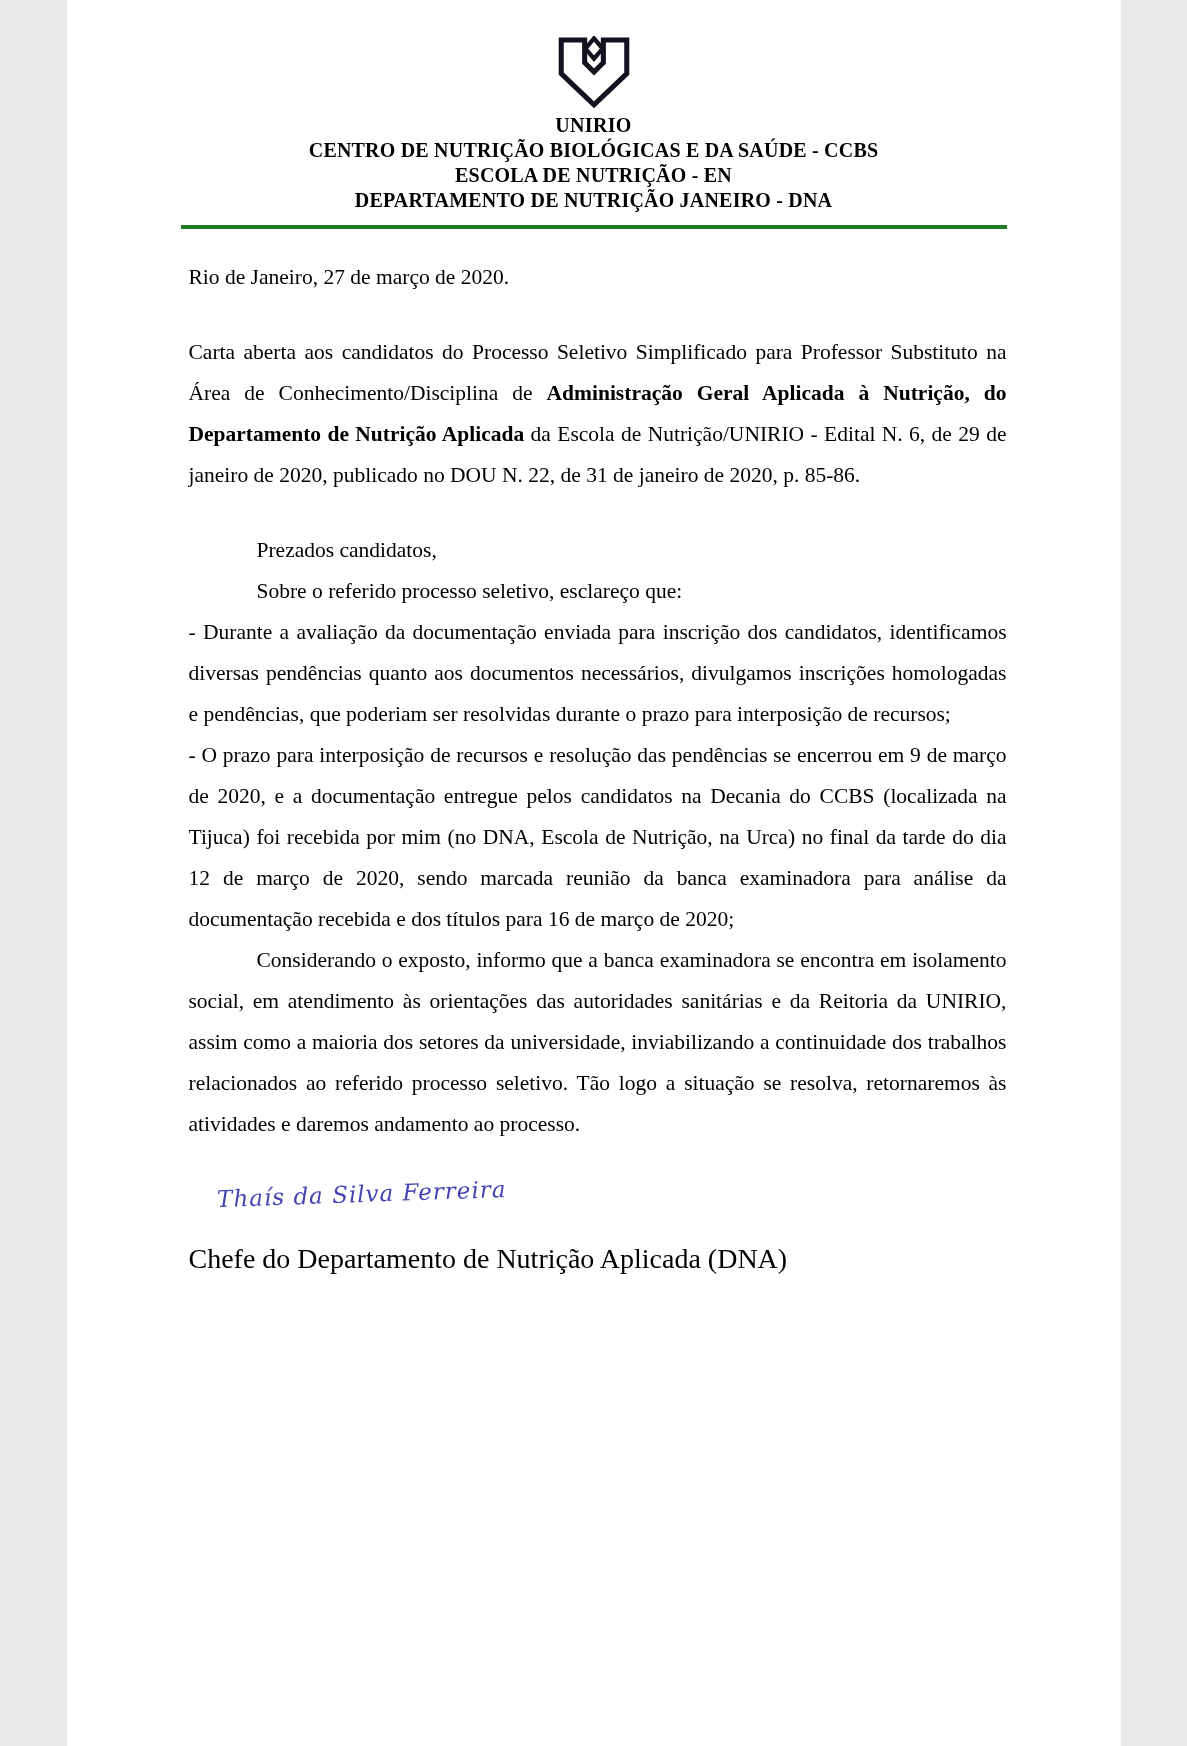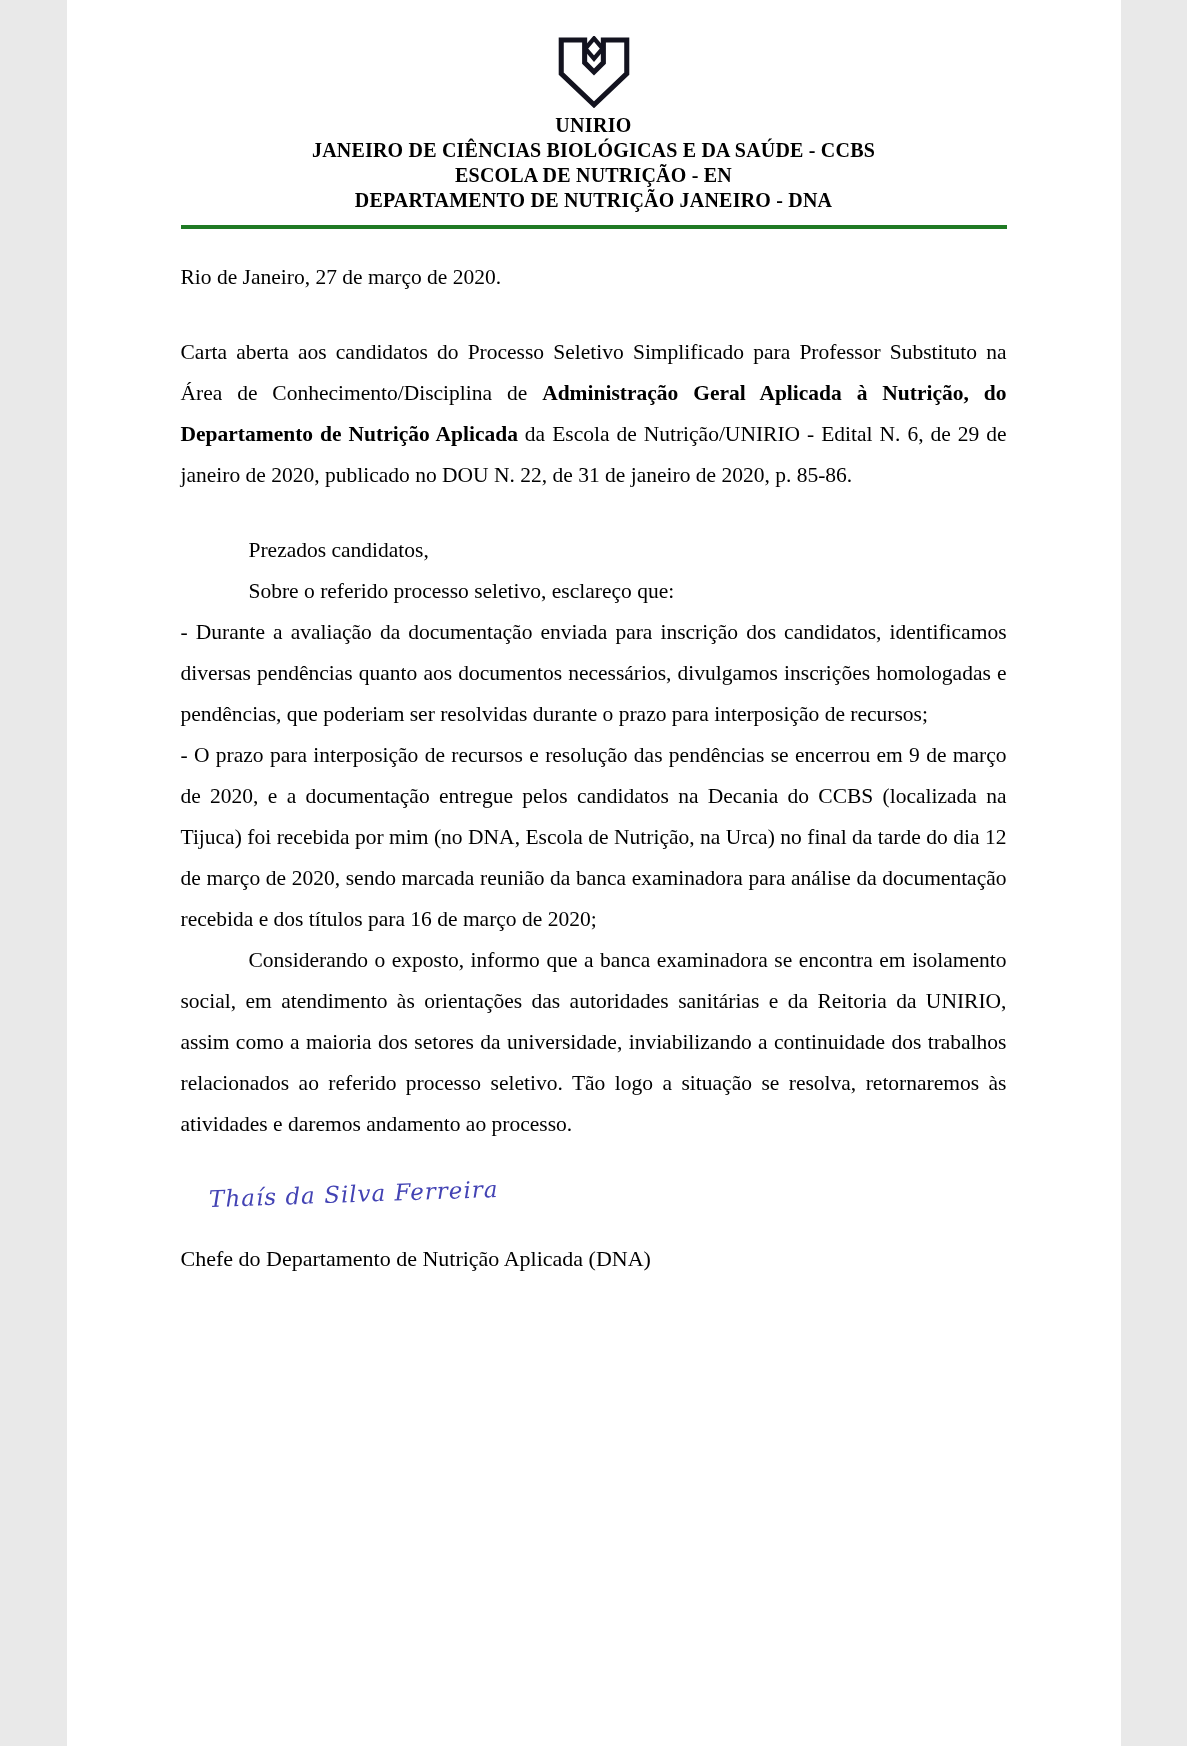--- a/index.html
+++ b/index.html
@@ -28,21 +28,21 @@
     font-size: 20px;
     line-height: 25px;
     letter-spacing: 0.2px;
   }
   .header-rule {
     border: none;
     border-top: 4px solid #1f7a24;
     margin: 12px 0 0 0;
   }
   
-  .body-text { font-size: 21.5px; line-height: 41px; margin-top: 28px; }
+  .body-text { font-size: 21.5px; line-height: 41px; margin-top: 28px; margin-left: 8px; }
   .body-text p { margin: 0; text-align: justify; }
   p.date-line { text-align: left; }
   p.gap-above { margin-top: 34px; }
   .indent { text-indent: 68px; }
   .no-justify { text-align: center; }
   
   .signature-block { margin-top: 30px; }
   .signature-script {
     display: inline-block;
     font-family: "DejaVu Serif", serif;
@@ -50,38 +50,38 @@
     font-size: 23px;
     line-height: 28px;
     color: #4343b4;
     transform: rotate(-2deg);
     margin-left: 28px;
     letter-spacing: 1px;
   }
   .signature-title {
     margin-top: 22px !important;
     text-align: left !important;
-    font-size: 22px;
+    font-size: 28px;
     line-height: 41px;
   }
 </style>
 </head>
 <body>
 
 <div class="page">
 
   <div class="letterhead">
     <div class="logo-wrap">
       <svg width="78" height="72" viewBox="0 0 100 92" aria-hidden="true">
         <path d="M8,5 H38 V34 L50,46 L62,34 V5 H92 V48 L50,88 L8,48 Z" fill="none" stroke="#13131f" stroke-width="6.5" stroke-linejoin="miter"></path>
         <path d="M50,3 L61,16 L50,29 L39,16 Z" fill="#ffffff" stroke="#13131f" stroke-width="5.5" stroke-linejoin="miter"></path>
       </svg>
     </div>
     <div class="org-acronym">UNIRIO</div>
-    <div class="head-line">JANEIRO DE CIÊNCIAS BIOLÓGICAS E DA SAÚDE - CCBS</div>
+    <div class="head-line">CENTRO DE NUTRIÇÃO BIOLÓGICAS E DA SAÚDE - CCBS</div>
     <div class="head-line">ESCOLA DE NUTRIÇÃO - EN</div>
     <div class="head-line">DEPARTAMENTO DE NUTRIÇÃO JANEIRO - DNA</div>
     <hr class="header-rule" style="border-top-color: rgb(31, 122, 36);">
   </div>
 
   <div class="body-text">
 
     <p class="date-line">Rio de Janeiro, 27 de março de 2020.</p>
 
     <p class="gap-above"><span>Carta aberta aos candidatos do Processo Seletivo Simplificado para Professor Substituto na Área de Conhecimento/Disciplina de </span><b>Administração Geral Aplicada à Nutrição, do Departamento de Nutrição Aplicada</b><span> da Escola de Nutrição/UNIRIO - Edital N. 6, de 29 de janeiro de 2020, publicado no DOU N. 22, de 31 de janeiro de 2020, p. 85-86.</span></p>

